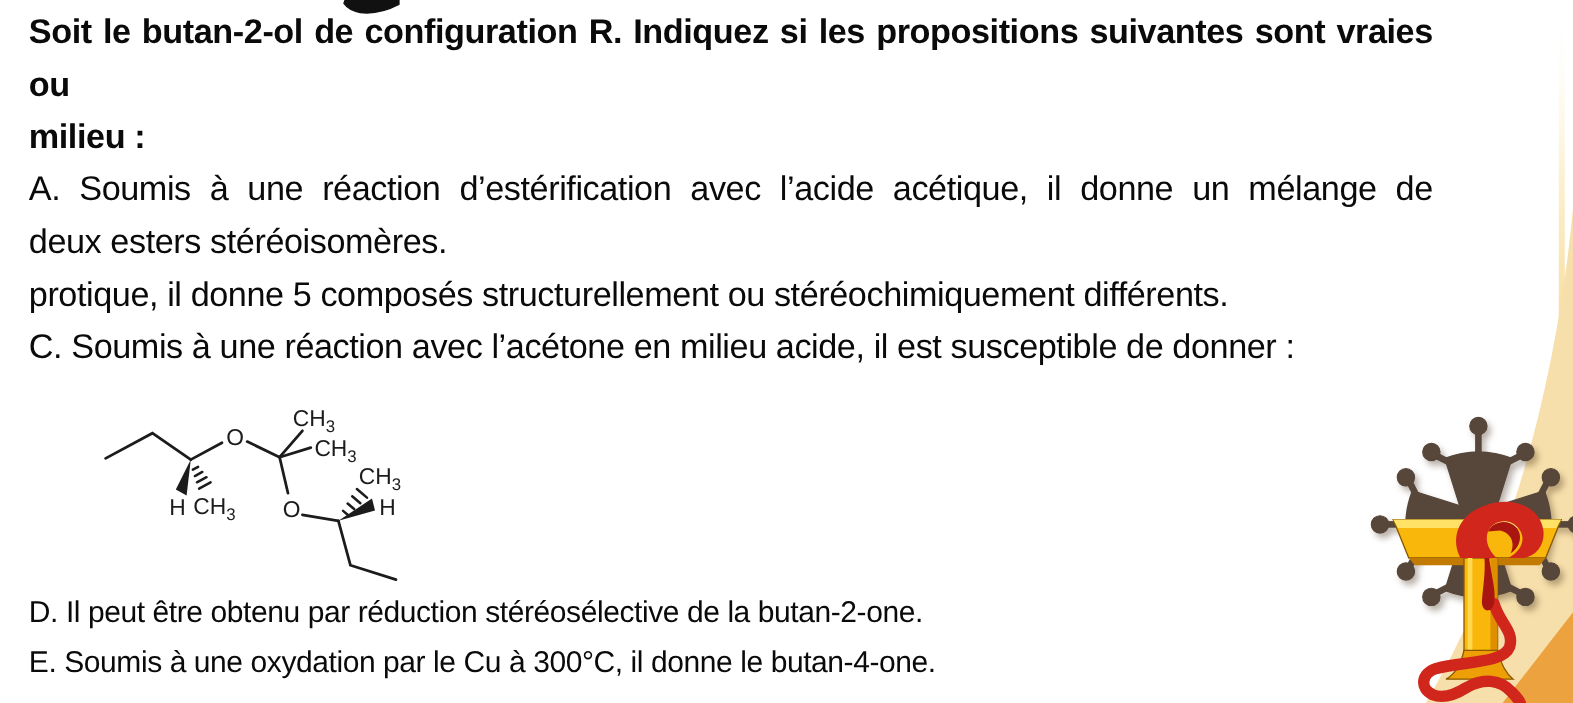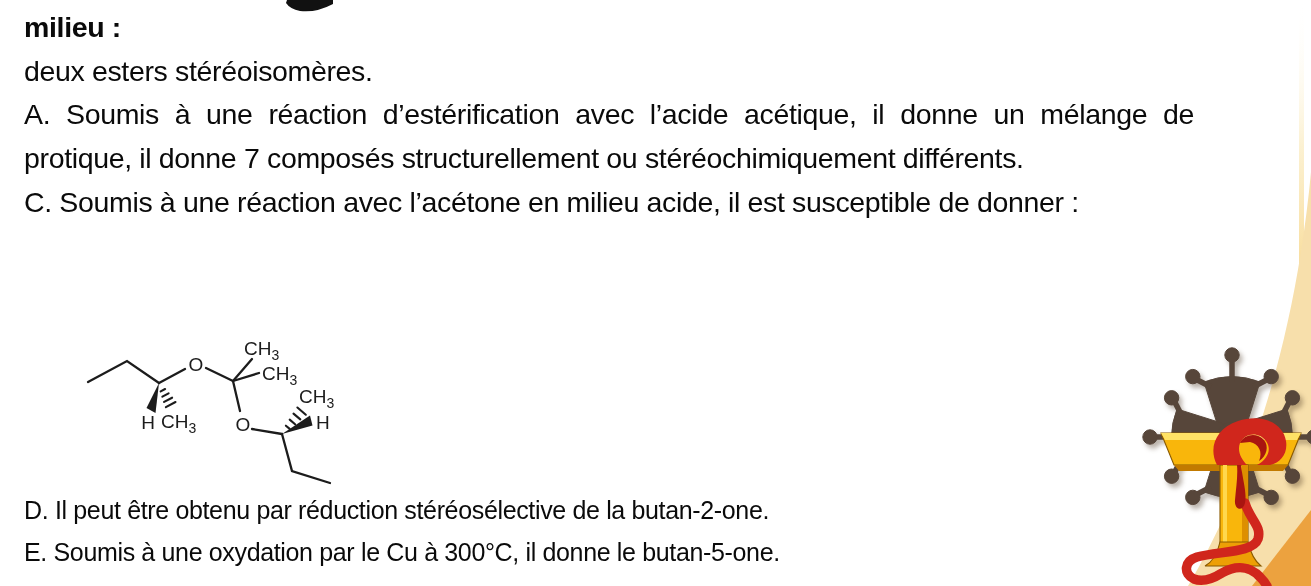--- a/index.html
+++ b/index.html
@@ -47,30 +47,31 @@
         <stop offset="1" stop-color="#ECA23F"></stop>
       </linearGradient>
     </defs>
     <rect x="1299" y="0" width="5" height="586" fill="url(#stripGrad)"></rect>
     <path d="M 1311,172 C 1299,300 1265,455 1188,586 L 1311,586 Z" fill="#F7DFAB"></path>
     <path d="M 1311,510 L 1311,586 L 1252,586 Z" fill="#ECA23F"></path>
     <path d="M 287,0 L 333,0 L 333,4 Q 316,13 300,11 Q 290,9 286,3 Z" fill="#111"></path>
   </svg>
 
   <div class="textblock">
+    <div class="tl bold just">Soit le butan-2-ol de configuration R. Indiquez si les propositions suivantes sont vraies ou</div>
     <div class="tl bold">milieu :</div>
+    <div class="tl just">A. Soumis à une réaction d’estérification avec l’acide acétique, il donne un mélange de</div>
     <div class="tl">deux esters stéréoisomères.</div>
-    <div class="tl just">A. Soumis à une réaction d’estérification avec l’acide acétique, il donne un mélange de</div>
-    <div class="tl">protique, il donne 7 composés structurellement ou stéréochimiquement différents.</div>
+    <div class="tl">protique, il donne 5 composés structurellement ou stéréochimiquement différents.</div>
     <div class="tl">C. Soumis à une réaction avec l’acétone en milieu acide, il est susceptible de donner :</div>
   </div>
 
   <div class="textblock2">
     <div class="tl">D. Il peut être obtenu par réduction stéréosélective de la butan-2-one.</div>
-    <div class="tl">E. Soumis à une oxydation par le Cu à 300°C, il donne le butan-5-one.</div>
+    <div class="tl">E. Soumis à une oxydation par le Cu à 300°C, il donne le butan-4-one.</div>
   </div>
 
   <svg class="layer" width="1311" height="586" viewBox="0 0 1311 586">
     <g>
 
       <polyline class="bond" points="88,382 127,361 159,383"></polyline>
 
       <line class="bond" x1="159" y1="383" x2="185" y2="369"></line>
 
       <line class="bond" x1="206" y1="368" x2="233" y2="381"></line>

